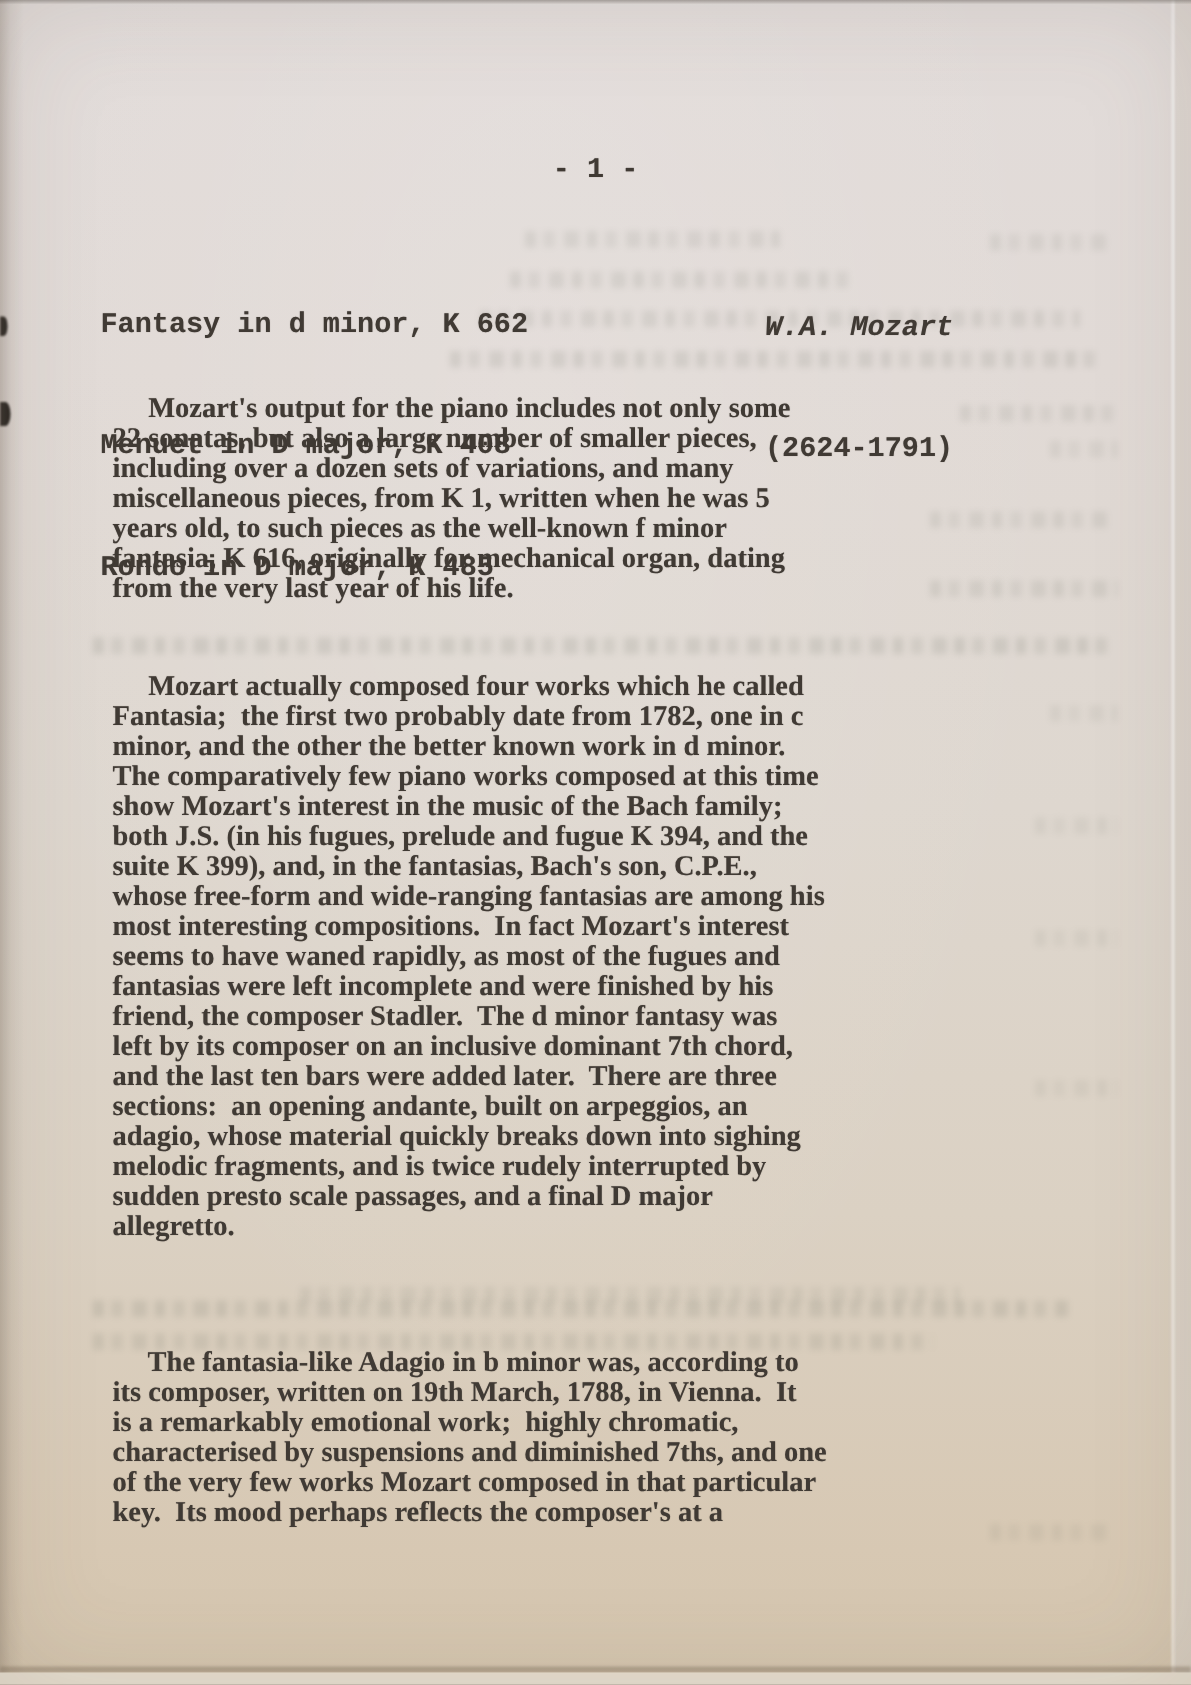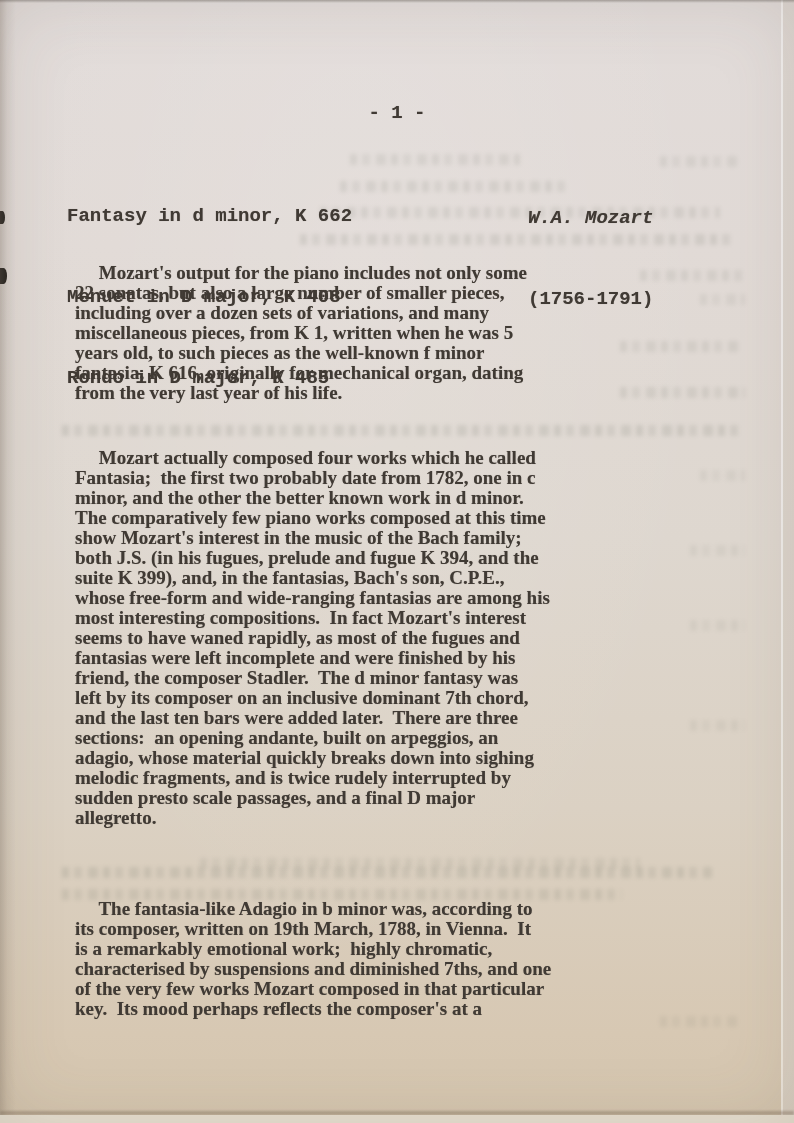--- a/index.html
+++ b/index.html
@@ -32,21 +32,21 @@
     width: 100%;
     top: 102px;
     text-align: center;
   }
   .program {
     left: 67px;
     top: 149px;
     line-height: 27px;
   }
   .composer-block {
-    left: 528px;
+    left: 510px;
     top: 151px;
     line-height: 27px;
     text-align: center;
   }
   .composer-name { font-style: italic; }
   .para { line-height: 20px; left: 75px; font-family: Liberation Serif, serif; }
   .para-1 { top: 263px; }
   .para-2 { top: 448px; }
   .para-3 { top: 899px; }
   
@@ -133,21 +133,21 @@
   <div class="typed page-number">- 1 -</div>
 
   <div class="typed program">
     <div>Fantasy in d minor, K 662</div>
     <div>Menuet in D major, K 408</div>
     <div>Rondo in D major, K 485</div>
   </div>
 
   <div class="typed composer-block">
     <div class="composer-name">W.A. Mozart</div>
-    <div class="composer-dates">(1756-1791)</div>
+    <div class="composer-dates">(2624-1791)</div>
   </div>
 
   <div class="typed para para-1">     Mozart's output for the piano includes not only some
 22 sonatas, but also a large number of smaller pieces,
 including over a dozen sets of variations, and many
 miscellaneous pieces, from K 1, written when he was 5
 years old, to such pieces as the well-known f minor
 fantasia, K 616, originally for mechanical organ, dating
 from the very last year of his life.</div>
   <div class="typed para para-2">     Mozart actually composed four works which he called

